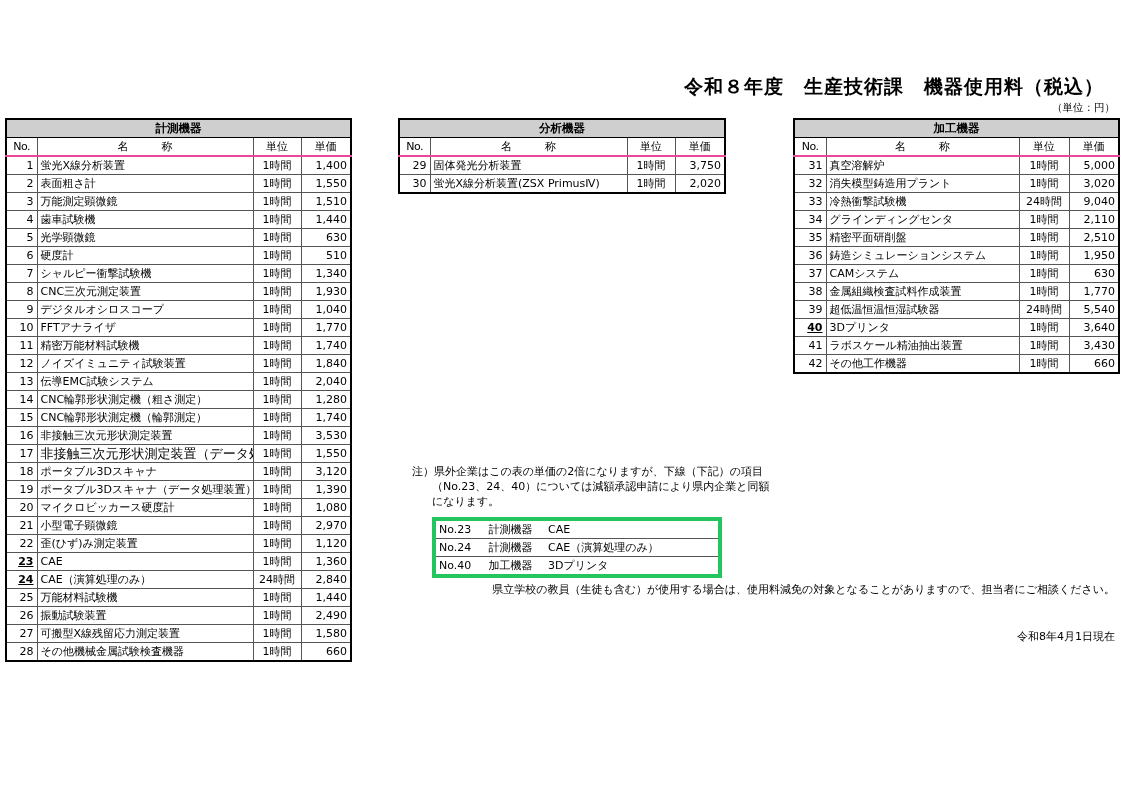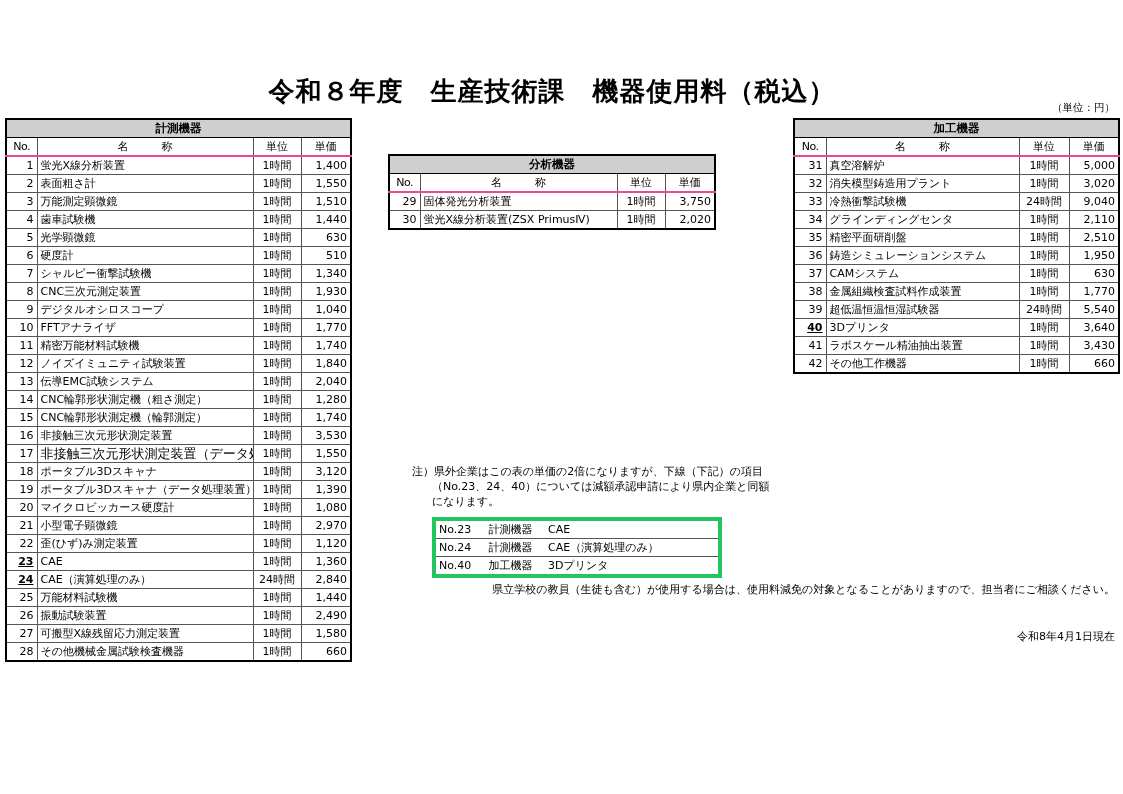--- a/index.html
+++ b/index.html
@@ -1,19 +1,19 @@
 <!DOCTYPE html>
 <html><head>
 <meta charset="utf-8">
 <style>
   html, body { margin:0; padding:0; background:#ffffff; }
   body { width:1123px; height:794px; position:relative; overflow:hidden;
          font-family:"DejaVu Sans","Liberation Sans",sans-serif; color:#000; }
-  .title { position:absolute; left:0; width:1104px; top:74px; text-align:center;
-           font-size:26px; font-weight:bold; letter-spacing:1px; }
+  .title { position:absolute; left:0; width:1104px; top:74px; text-align:right;
+           font-size:19px; font-weight:bold; letter-spacing:1px; }
   .unit-note { position:absolute; right:8px; top:101px; font-size:10.5px; }
   table.fee { position:absolute; border-collapse:collapse; table-layout:fixed;
               border:2px solid #000; font-size:11px; }
   table.fee td, table.fee th { border:1px solid #555; height:17px; padding:0 3px;
               white-space:nowrap; overflow:hidden; line-height:17px; font-weight:normal; }
   table.fee th.cat { background:#cfcfcf; font-weight:bold; text-align:center; font-size:11.5px;
               border-bottom:1px solid #000; }
   table.fee tr.colhead th { text-align:center; border-bottom:2px solid #ec4899; font-size:11px; }
   table.fee th.no-h { font-size:9px; letter-spacing:-0.5px; }
   td.no { text-align:right; padding-right:2px; }
@@ -220,21 +220,21 @@
       </tr>
       <tr>
         <td class="no">28</td>
         <td>その他機械金属試験検査機器</td>
         <td class="unit">1時間</td>
         <td class="price">660</td>
       </tr>
     </tbody>
 </table>
 
-<table class="fee" style="left:388px; top:118px; width:326px;margin-top:36px;">
+<table class="fee" style="left:398px; top:118px; width:326px;">
   <colgroup>
       <col style="width:31px">
       <col style="width:197px">
       <col style="width:48px">
       <col style="width:50px">
     </colgroup>
   <thead>
     <tr>
         <th class="cat" colspan="4">分析機器</th>
       </tr>

